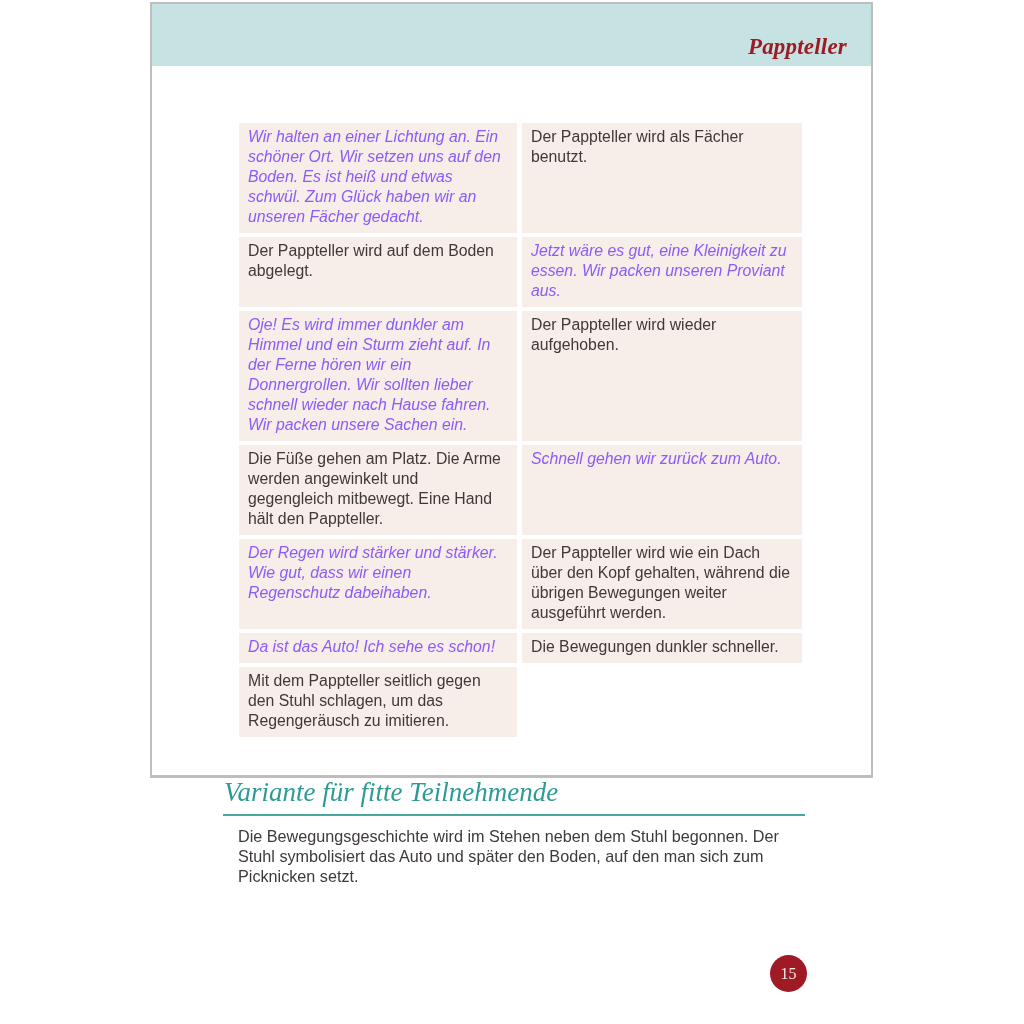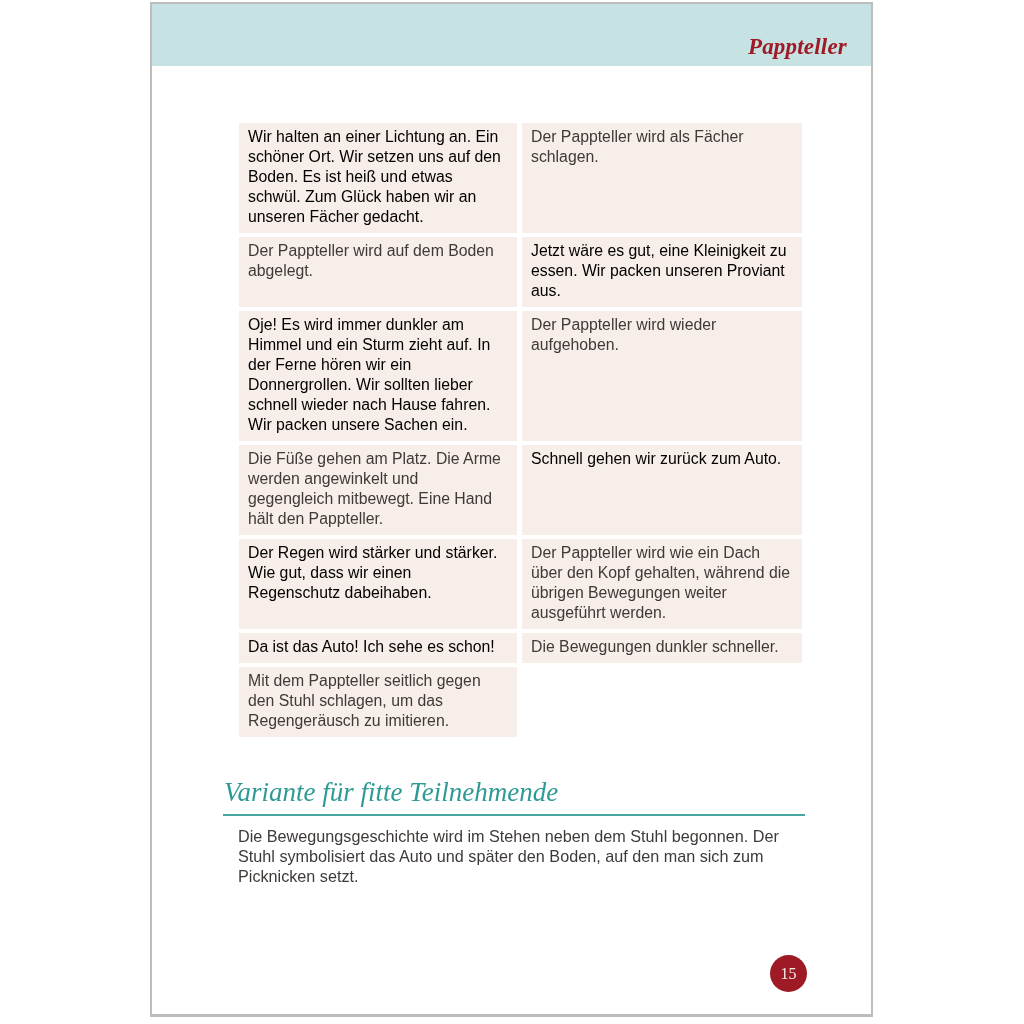--- a/index.html
+++ b/index.html
@@ -1,20 +1,20 @@
 <!DOCTYPE html>
 <html lang="de"><head>
 <meta charset="utf-8">
 <style>
   * { margin:0; padding:0; box-sizing:border-box; }
   html,body { width:1024px; height:1024px; background:#ffffff; overflow:hidden;
               font-family:"Liberation Sans", sans-serif; }
 
   .sheet {
-    position:absolute; left:150px; top:2px; width:723px; height:1015px;
+    position:absolute; left:150px; top:2px; width:723px; height:776px;
     background:#ffffff;
     border:2px solid #bdbdbd; border-bottom-width:3px;
   }
 
   .band {
     height:62px; background:#c7e2e3;
     display:flex; justify-content:flex-end; align-items:flex-end;
     padding:0 24px 6px 0;
   }
   .band-title {
@@ -24,21 +24,21 @@
 
   .story-table {
     margin:57px 0 0 87px; width:563px;
     display:grid; grid-template-columns:278px 280px;
     column-gap:5px; row-gap:4px;
   }
   .cell {
     background:#f7ede9; padding:4px 10px 6px 9px;
     font-size:15.8px; line-height:20px; color:#3e3a38;
   }
-  .cell.story { color:#000000; }
+  .cell.story { font-style:italic; color:#8b5cf6; }
 
   .variant-heading {
     margin:40px 0 0 71px; width:582px;
     font-family:"Liberation Serif", serif; font-style:italic; font-weight:normal;
     font-size:27px; color:#2d9a95;
     border-bottom:2px solid #46a7a1; padding:0 0 6px 1px;
   }
   .variant-body {
     margin:10px 0 17px 86px; width:567px;
     font-size:16.2px; line-height:20px; color:#3e3a38;
@@ -55,21 +55,21 @@
 <body>
 
 <div class="sheet">
 
   <div class="band">
     <span class="band-title">Pappteller</span>
   </div>
 
   <div class="story-table">
     <div class="cell story">Wir halten an einer Lichtung an. Ein schöner Ort. Wir setzen uns auf den Boden. Es ist heiß und etwas schwül. Zum Glück haben wir an unseren Fächer gedacht.</div>
-    <div class="cell action">Der Pappteller wird als Fächer schlagen.</div>
+    <div class="cell action">Der Pappteller wird als Fächer benutzt.</div>
 
     <div class="cell action">Der Pappteller wird auf dem Boden abgelegt.</div>
     <div class="cell story">Jetzt wäre es gut, eine Kleinigkeit zu essen. Wir packen unseren Proviant aus.</div>
 
     <div class="cell story">Oje! Es wird immer dunkler am Himmel und ein Sturm zieht auf. In der Ferne hören wir ein Donnergrollen. Wir sollten lieber schnell wieder nach Hause fahren. Wir packen unsere Sachen ein.</div>
     <div class="cell action">Der Pappteller wird wieder aufgehoben.</div>
 
     <div class="cell action">Die Füße gehen am Platz. Die Arme werden angewinkelt und gegengleich mitbewegt. Eine Hand hält den Pappteller.</div>
     <div class="cell story">Schnell gehen wir zurück zum Auto.</div>
 

